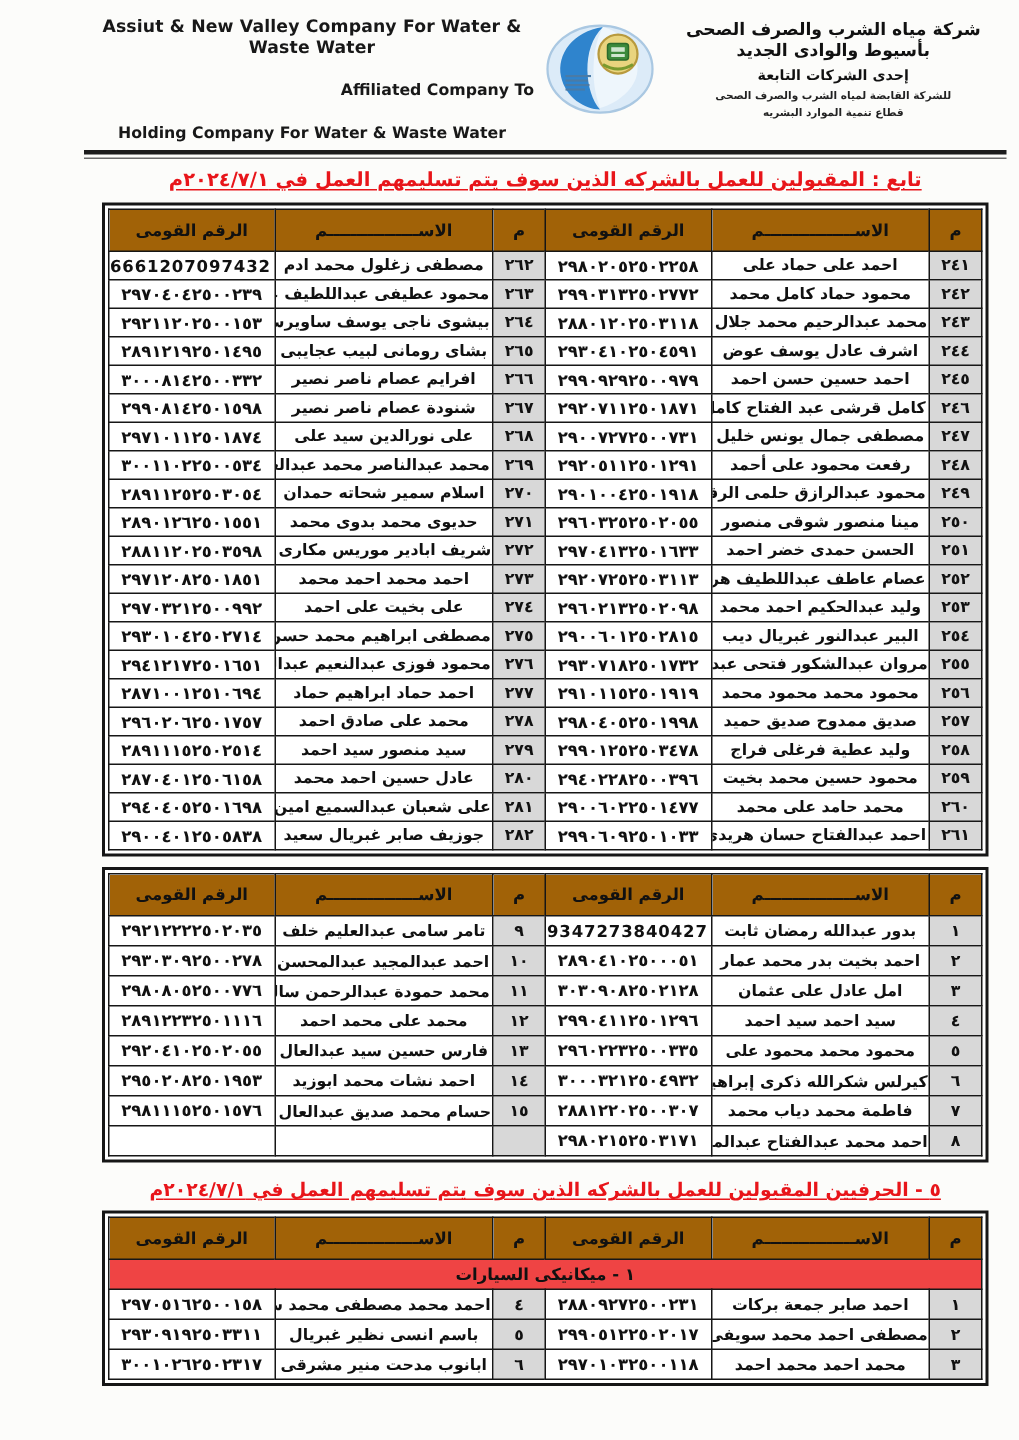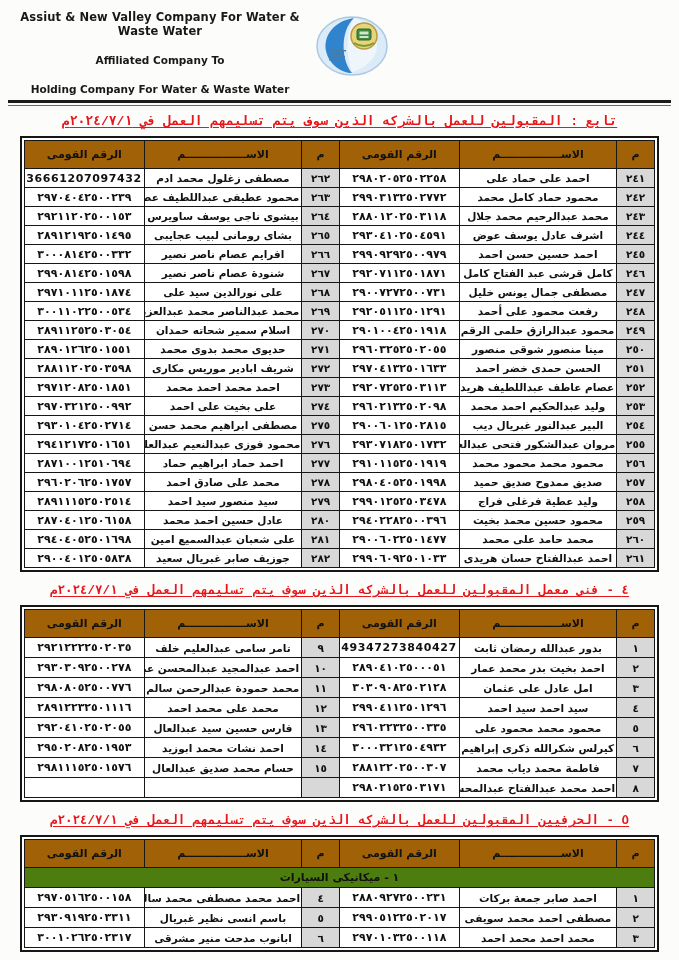--- a/index.html
+++ b/index.html
@@ -1,53 +1,53 @@
 <!DOCTYPE html>
 <html lang="ar"><head>
 <meta charset="utf-8">
 <style>
   html,body{margin:0;padding:0;}
   .page{
     width:679px;height:960px;position:relative;overflow:hidden;
     background:#fcfcfa;font-family:"DejaVu Sans","Liberation Sans",sans-serif;color:#111;
-    margin:0 auto;box-sizing:border-box;
+    margin:0 auto;box-sizing:border-box;padding-left:48px;
   }
   
   .letterhead{display:flex;align-items:flex-start;padding:10px 12px 0 12px;}
   .en-block{width:296px;text-align:center;font-weight:bold;color:#181818;}
   .en-line1{font-size:11.5px;letter-spacing:.1px;}
-  .en-line2{font-size:10.5px;margin-top:16px;}
+  .en-line2{font-size:10.5px;margin-top:16px;text-align:right;}
   .en-line3{font-size:10.5px;margin-top:17px;}
   .logo-box{width:76px;height:64px;margin:4px 6px 0 6px;flex:0 0 auto;}
   .ar-block{flex:1;text-align:center;font-weight:bold;direction:rtl;padding-top:2px;}
   .ar-line1{font-size:11.5px;}
   .ar-line2{font-size:9.5px;margin-top:5px;}
   .ar-line3{font-size:7px;margin-top:4px;color:#222;}
   .ar-line4{font-size:7px;margin-top:3px;color:#222;}
   .head-rule{margin:5px 8px 0 8px;border-top:3px solid #1c1c1c;border-bottom:1px solid #6a6a6a;height:2px;}
   
   .red-title{direction:rtl;text-align:center;color:#e8151a;font-weight:bold;
-    text-decoration:underline;text-underline-offset:2px;font-family:Liberation Mono, monospace;}
+    text-decoration:underline;text-underline-offset:2px;}
   .t-main{margin-top:7px;font-size:13px;}
   .t-sub{margin-top:5px;font-size:12px;}
   .t-sec{margin-top:10px;font-size:12.5px;}
   
   .tblwrap{margin:7px 20px 0 20px;border:2px solid #161616;padding:2px;background:#fff;}
   table.roster{width:100%;border-collapse:collapse;direction:rtl;table-layout:fixed;}
   .roster th,.roster td{border:1px solid #161616;text-align:center;vertical-align:middle;
     padding:0 2px;overflow:hidden;white-space:nowrap;font-weight:bold;}
   .roster th{background:#a16207;height:27px;font-size:11px;}
   .roster td{height:18px;font-size:10.5px;}
   .roster td.num{background:#d8d8d8;font-size:10.5px;}
   .roster td.id{font-size:11px;letter-spacing:.6px;}
   .roster col.c-num{width:6%;}
   .roster col.c-name{width:25%;}
   .roster col.c-id{width:19%;}
   .t2 td,.t3 td{height:19px;}
-  .roster td.subsec{background:#4d7c0f;font-size:11px;height:19px;}
+  .roster td.subsec{background:#ef4444;font-size:11px;height:19px;}
 </style>
 </head>
 <body>
 
 <div class="page">
 
   <div class="letterhead">
     <div class="en-block">
       <div class="en-line1">Assiut &amp; New Valley Company For Water  &amp; Waste Water</div>
       <div class="en-line2">Affiliated Company To</div>
@@ -62,20 +62,26 @@
         <rect x="43" y="15" width="14" height="11" rx="2" fill="#3c8a3c" stroke="#2c6b2c"></rect>
         <rect x="45.5" y="17.5" width="9" height="3" fill="#cfe6cf"></rect>
         <rect x="45.5" y="22" width="9" height="2" fill="#cfe6cf"></rect>
         <path d="M40,29 q10,6 20,0" stroke="#7a9a2e" stroke-width="2" fill="none"></path>
         <rect x="15" y="36" width="17" height="1.4" fill="#4a7ba6"></rect>
         <rect x="15" y="39" width="15" height="1.4" fill="#4a7ba6"></rect>
         <rect x="15" y="42" width="16" height="1.4" fill="#4a7ba6"></rect>
         <rect x="15" y="45" width="13" height="1.4" fill="#4a7ba6"></rect>
       </svg>
     </div>
+    <div class="ar-block">
+      <div class="ar-line1">شركة مياه الشرب والصرف الصحى بأسيوط والوادى الجديد</div>
+      <div class="ar-line2">إحدى الشركات التابعة</div>
+      <div class="ar-line3">للشركة القابضة لمياه الشرب والصرف الصحى</div>
+      <div class="ar-line4">قطاع تنمية الموارد البشريه</div>
+    </div>
   </div>
   <div class="head-rule"></div>
 
   <div class="red-title t-main">تابع : المقبولين للعمل بالشركه الذين سوف يتم تسليمهم العمل في ٢٠٢٤/٧/١م</div>
 
   <div class="tblwrap">
     <table class="roster t1">
       <colgroup>
         <col class="c-num">
           <col class="c-name">
@@ -281,21 +287,20 @@
             <td class="name">احمد عبدالفتاح حسان هريدى</td>
             <td class="id">٢٩٩٠٦٠٩٢٥٠١٠٣٣</td>
             <td class="num">٢٨٢</td>
             <td class="name">جوزيف صابر غبريال سعيد</td>
             <td class="id">٢٩٠٠٤٠١٢٥٠٥٨٣٨</td>
           </tr>
         </tbody>
     </table>
   </div>
 
-  <div class="red-title t-sec">٤ - فنى معمل المقبولين للعمل بالشركه الذين سوف يتم تسليمهم العمل في ٢٠٢٤/٧/١م</div>
 
   <div class="tblwrap">
     <table class="roster t2">
       <colgroup>
         <col class="c-num">
           <col class="c-name">
           <col class="c-id">
         <col class="c-num">
           <col class="c-name">
           <col class="c-id">

